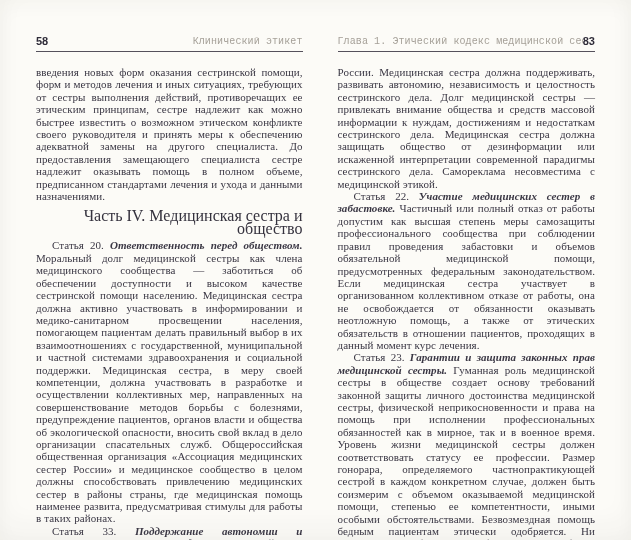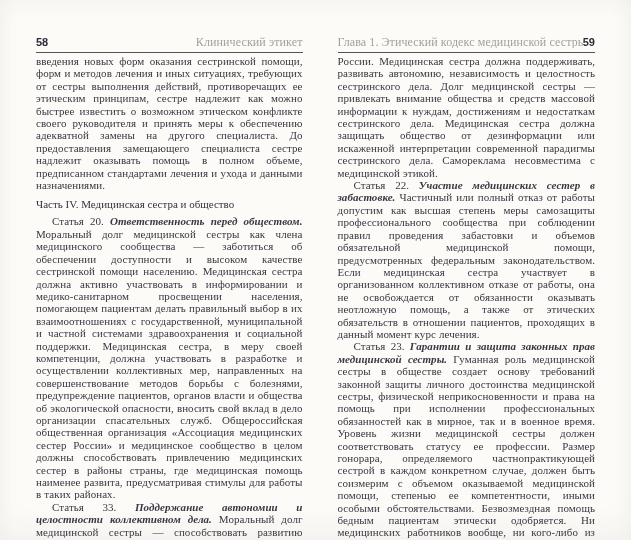--- a/index.html
+++ b/index.html
@@ -25,52 +25,52 @@
   }
   .page-left  { padding-left: 36px; padding-right: 13px; }
   .page-right { padding-left: 22px; padding-right: 36px; }
 
   .pagehead {
     display: flex;
     justify-content: space-between;
     align-items: flex-end;
     border-bottom: 1.5px solid #55515c;
     padding-bottom: 4px;
-    margin-bottom: 2px;
+    margin-bottom: 14px;
   }
   .pagenum {
     font-family: "Liberation Sans", sans-serif;
     font-weight: bold;
     font-size: 11px;
     color: #2e2b38;
     line-height: 1;
   }
   .runtitle {
-    font-family: Liberation Serif, serif;
-    font-size: 12px;
+    font-family: Liberation Mono, monospace;
+    font-size: 10px;
     color: #a5a098;
     line-height: 1;
     letter-spacing: 0.1px;
     white-space: nowrap;
     overflow: hidden;
   }
 
   .pagebody .para {
     margin: 0;
     font-size: 11px;
     line-height: 12.4px;
     text-align: justify;
     letter-spacing: 0.05px;
     word-spacing: 0.3px;
   }
   .pagebody .para.indent { text-indent: 16px; }
   .part-heading {
     margin: 7px 0 4px 0;
-    text-align: left;
-    font-size: 11px;
+    text-align: right;
+    font-size: 16px;
     line-height: 13px;
     font-weight: bold;
     color: #35323e;
   }
   .run-n  { font-weight: normal; font-style: normal; }
   .run-b  { font-weight: normal;   font-style: normal; }
   .run-bi { font-weight: bold;   font-style: italic; }
 </style>
 </head>
 <body>
@@ -86,21 +86,21 @@
         <p class="para"><span class="run-n">введения новых форм оказания сестринской помощи, форм и методов лечения и иных ситуациях, требующих от сестры выполнения действий, противоречащих ее этическим принципам, сестре надлежит как можно быстрее известить о возможном этическом конфликте своего руководителя и принять меры к обеспечению адекватной замены на другого специалиста. До предоставления замещающего специалиста сестре надлежит оказывать помощь в полном объеме, предписанном стандартами лечения и ухода и данными назначениями.</span></p>
         <h3 class="part-heading"><span class="run-b">Часть IV. Медицинская сестра и общество</span></h3>
         <p class="para indent"><span class="run-b">Статья 20. </span><span class="run-bi">Ответственность перед обществом.</span><span class="run-n"> Моральный долг медицинской сестры как члена медицинского сообщества — заботиться об обеспечении доступности и высоком качестве сестринской помощи населению. Медицинская сестра должна активно участвовать в информировании и медико-санитарном просвещении населения, помогающем пациентам делать правильный выбор в их взаимоотношениях с государственной, муниципальной и частной системами здравоохранения и социальной поддержки. Медицинская сестра, в меру своей компетенции, должна участвовать в разработке и осуществлении коллективных мер, направленных на совершенствование методов борьбы с болезнями, предупреждение пациентов, органов власти и общества об экологической опасности, вносить свой вклад в дело организации спасательных служб. Общероссийская общественная организация «Ассоциация медицинских сестер России» и медицинское сообщество в целом должны способствовать привлечению медицинских сестер в районы страны, где медицинская помощь наименее развита, предусматривая стимулы для работы в таких районах.</span></p>
         <p class="para indent"><span class="run-b">Статья 33. </span><span class="run-bi">Поддержание автономии и целостности коллективном дела.</span><span class="run-n"> Моральный долг медицинской сестры — способствовать развитию сестринского дела в</span></p>
       </div>
   </section>
 
   <section class="page page-right">
     <header class="pagehead">
       <span class="runtitle">Глава 1. Этический кодекс медицинской сестры России</span>
-      <span class="pagenum">59</span>
+      <span class="pagenum">83</span>
     </header>
     <div class="pagebody">
         <p class="para"><span class="run-n">России. Медицинская сестра должна поддерживать, развивать автономию, независимость и целостность сестринского дела. Долг медицинской сестры — привлекать внимание общества и средств массовой информации к нуждам, достижениям и недостаткам сестринского дела. Медицинская сестра должна защищать общество от дезинформации или искаженной интерпретации современной парадигмы сестринского дела. Самореклама несовместима с медицинской этикой.</span></p>
         <p class="para indent"><span class="run-b">Статья 22. </span><span class="run-bi">Участие медицинских сестер в забастовке.</span><span class="run-n"> Частичный или полный отказ от работы допустим как высшая степень меры самозащиты профессионального сообщества при соблюдении правил проведения забастовки и объемов обязательной медицинской помощи, предусмотренных федеральным законодательством. Если медицинская сестра участвует в организованном коллективном отказе от работы, она не освобождается от обязанности оказывать неотложную помощь, а также от этических обязательств в отношении пациентов, проходящих в данный момент курс лечения.</span></p>
         <p class="para indent"><span class="run-b">Статья 23. </span><span class="run-bi">Гарантии и защита законных прав медицинской сестры.</span><span class="run-n"> Гуманная роль медицинской сестры в обществе создает основу требований законной защиты личного достоинства медицинской сестры, физической неприкосновенности и права на помощь при исполнении профессиональных обязанностей как в мирное, так и в военное время. Уровень жизни медицинской сестры должен соответствовать статусу ее профессии. Размер гонорара, определяемого частнопрактикующей сестрой в каждом конкретном случае, должен быть соизмерим с объемом оказываемой медицинской помощи, степенью ее компетентности, иными особыми обстоятельствами. Безвозмездная помощь бедным пациентам этически одобряется. Ни медицинских работников вообще, ни кого-либо из медицинских сестер в частности нельзя принуждать к работе на неприемлемых для них условиях. Обеспечение</span></p>
       </div>
   </section>
 
 </div>
 

